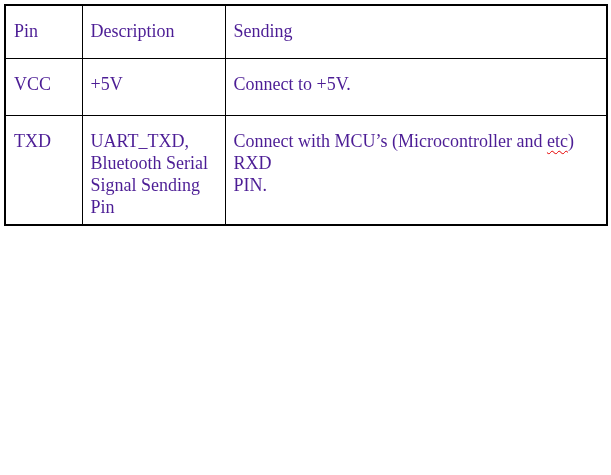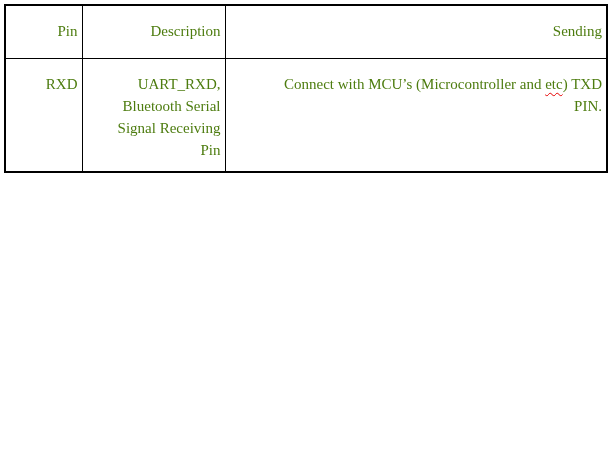--- a/index.html
+++ b/index.html
@@ -20,26 +20,26 @@
     top: 4px;
     width: 602px;
     border-collapse: collapse;
     table-layout: fixed;
     border: 2px solid #000000;
   }
   table.pin-table th,
   table.pin-table td {
     border: 1px solid #000000;
     vertical-align: top;
-    text-align: right;
+    text-align: left;
     font-family: "Liberation Serif", "DejaVu Serif", serif;
-    font-size: 15px;
+    font-size: 18px;
     line-height: 22px;
     font-weight: normal;
-    color: #4d7c0f;
+    color: #4c1d95;
     padding: 14px 4px 6px 8px;
     overflow: hidden;
   }
   col.c1 { width: 77px; }
   col.c2 { width: 143px; }
   col.c3 { width: 382px; }
   tr.r-header { height: 53px; }
   tr.r-vcc    { height: 57px; }
   tr.r-gnd    { height: 55px; }
   tr.r-txd    { height: 88px; }
@@ -65,24 +65,28 @@
       <col class="c1">
         <col class="c2">
         <col class="c3">
     </colgroup>
     <tbody>
       <tr class="r-header">
         <th><span class="t">Pin</span></th>
         <th><span class="t">Description</span></th>
         <th><span class="t">Sending</span></th>
       </tr>
-      <tr class="r-rxd">
-        <td><span class="t">RXD</span></td>
-        <td><span class="t">UART_RXD,
+      <tr class="r-vcc">
+        <td><span class="t">VCC</span></td>
+        <td><span class="t">+5V</span></td>
+        <td><span class="t">Connect to +5V.</span></td>
+      </tr>
+      <tr class="r-txd">
+        <td><span class="t">TXD</span></td>
+        <td><span class="t">UART_TXD,
 Bluetooth Serial
-Signal Receiving
-Pin</span></td>
-        <td><span class="t">Connect with MCU’s (Microcontroller and </span><span class="t squiggle">etc</span><span class="t">) TXD
+Signal Sending Pin</span></td>
+        <td><span class="t">Connect with MCU’s (Microcontroller and </span><span class="t squiggle">etc</span><span class="t">) RXD
 PIN.</span></td>
       </tr>
     </tbody>
   </table>
 </div>
 
 </body></html>

